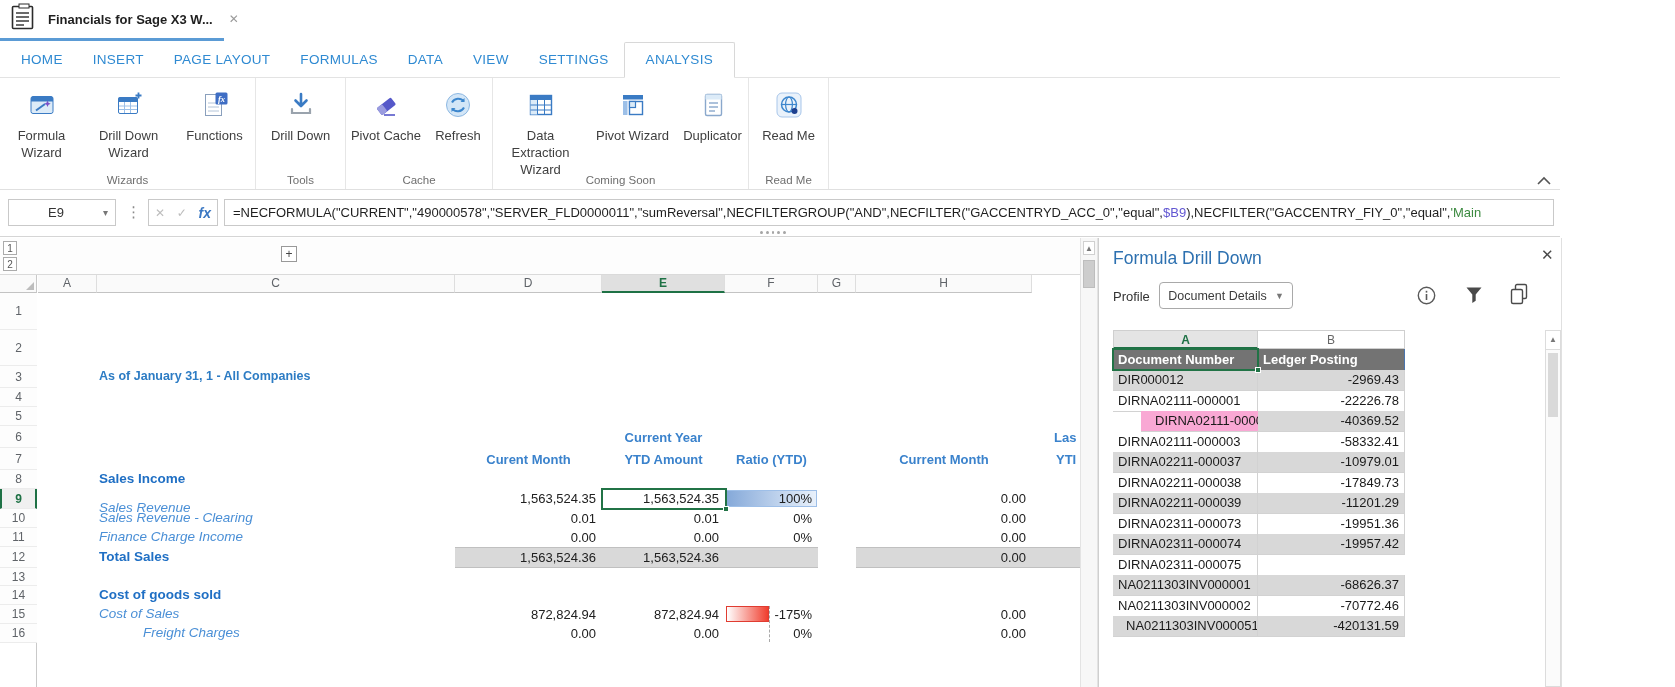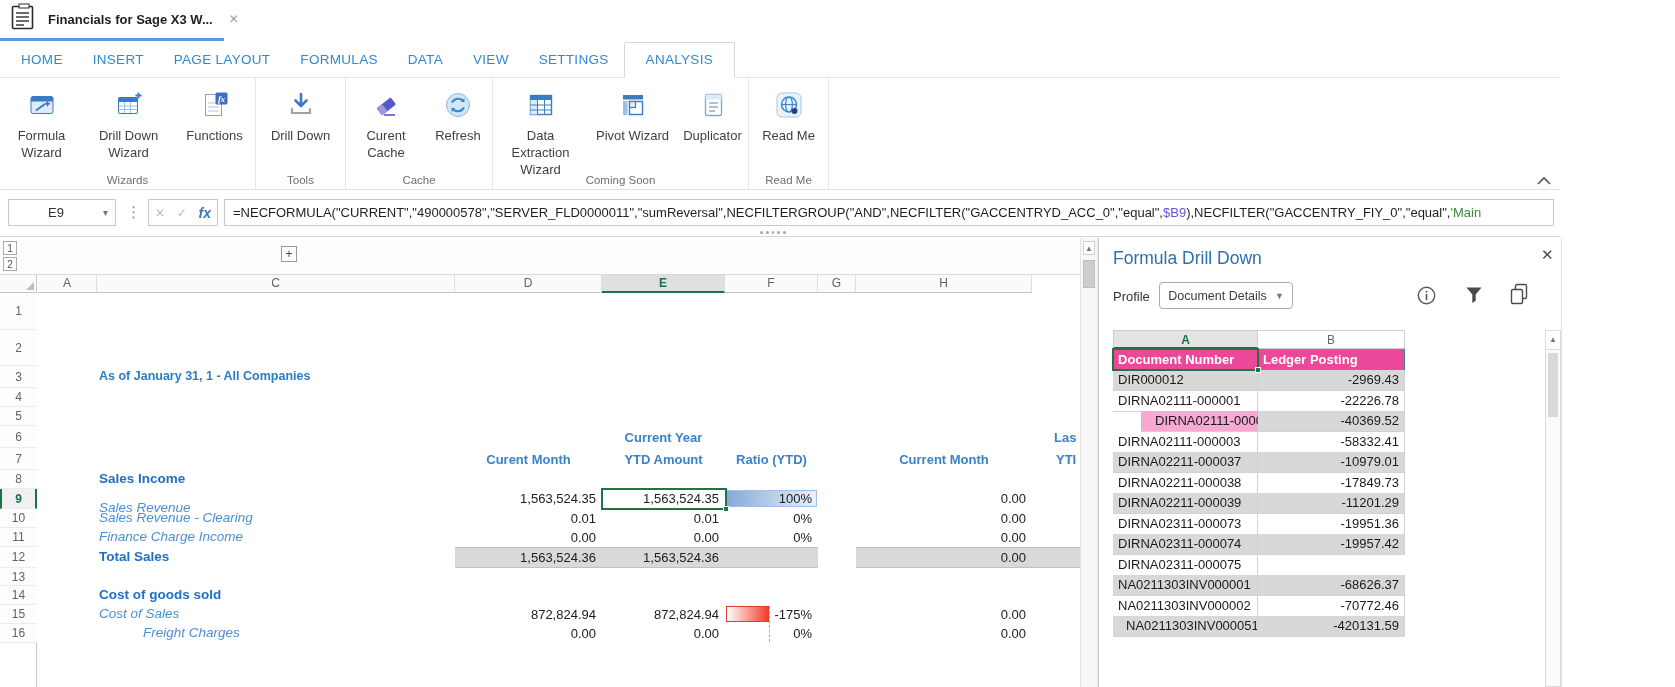--- a/index.html
+++ b/index.html
@@ -75,21 +75,21 @@
   .pclose{position:absolute;left:442px;top:8px;font-size:15px;color:#4a4a4a;cursor:pointer;}
   .plabel{position:absolute;left:14px;top:51px;font-size:13px;color:#333;}
   .pdrop{position:absolute;left:60px;top:44px;width:134px;height:27px;border:1px solid #a9a9a9;border-radius:4px;display:flex;align-items:center;box-sizing:border-box;background:#fff;cursor:pointer;}
   .pdrop .pv{flex:1;text-align:center;font-size:12.5px;color:#3c3c3c;white-space:nowrap;}
   .pdrop .pa{color:#777;font-size:9px;padding-right:8px;}
   .picon{position:absolute;top:48px;cursor:pointer;}
   .ptable{position:absolute;left:14px;top:92px;width:292px;}
   .plet{position:absolute;top:0;height:19px;box-sizing:border-box;border:1px solid #cfcfcf;border-left:none;font-size:12px;text-align:center;line-height:18px;cursor:pointer;}
   .plet.a{left:0;width:145px;background:#e4e4e4;color:#1e7145;font-weight:bold;border-left:1px solid #cfcfcf;border-bottom:2px solid #1e7145;}
   .plet.b{left:145px;width:147px;background:#fff;color:#666;}
-  .pfh{position:absolute;top:19px;height:21px;background:#ec4899;color:#fff;font-size:13px;font-weight:bold;line-height:21px;box-sizing:border-box;padding-left:5px;border-right:1px solid #4a74ad;white-space:nowrap;overflow:hidden;cursor:cell;}
+  .pfh{position:absolute;top:19px;height:21px;background:#737373;color:#fff;font-size:13px;font-weight:bold;line-height:21px;box-sizing:border-box;padding-left:5px;border-right:1px solid #4a74ad;white-space:nowrap;overflow:hidden;cursor:cell;}
   .prow-cell{position:absolute;height:21px;font-size:13px;color:#1a1a1a;line-height:20px;box-sizing:border-box;border-bottom:1px solid #d2d2d2;border-right:1px solid #d2d2d2;white-space:nowrap;overflow:hidden;cursor:cell;}
   .psel{position:absolute;border:2px solid #217346;box-sizing:border-box;pointer-events:none;}
   .psb{position:absolute;left:446px;top:92px;width:16px;height:357px;background:#fbfbfb;border:1px solid #dcdcdc;box-sizing:border-box;cursor:pointer;}
   .psb .up{position:absolute;left:0px;top:0px;width:14px;height:18px;border-bottom:1px solid #dcdcdc;background:#fff;color:#777;font-size:8px;text-align:center;line-height:17px;}
   .psb .thumb{position:absolute;left:2px;top:22px;width:10px;height:64px;background:#d9d9d9;}
 </style>
 </head>
 <body>
 
 <div id="app">
@@ -186,21 +186,21 @@
           <div class="rbtn" style="width: 78px;">
             <span class="ric">
               <svg width="30" height="30" viewBox="0 0 30 30">
                 <g transform="rotate(-38 15 16)">
                   <rect x="6" y="12" width="18" height="9" rx="1.5" fill="#5558c9"></rect>
                   <rect x="6" y="12" width="7" height="9" rx="1.5" fill="#9a9cdf"></rect>
                 </g>
                 <line x1="13" y1="25" x2="24" y2="25" stroke="#5558c9" stroke-width="1.6"></line>
               </svg>
             </span>
-            <span class="rlb">Curent Cache</span>
+            <span class="rlb">Pivot Cache</span>
           </div>
           <div class="rbtn" style="width: 66px;">
             <span class="ric">
               <svg width="30" height="30" viewBox="0 0 30 30">
                 <circle cx="15" cy="15" r="11.5" fill="#d3e6f7" stroke="#8db8e2"></circle>
                 <path d="M20.8 11.5 A7 7 0 0 0 9 12.5 M9.2 18.5 A7 7 0 0 0 21 17.5" fill="none" stroke="#3c86cd" stroke-width="2"></path>
                 <path d="M21.5 8 v4 h-4 z" fill="#3c86cd"></path>
                 <path d="M8.5 22 v-4 h4 z" fill="#3c86cd"></path>
               </svg>
             </span>

